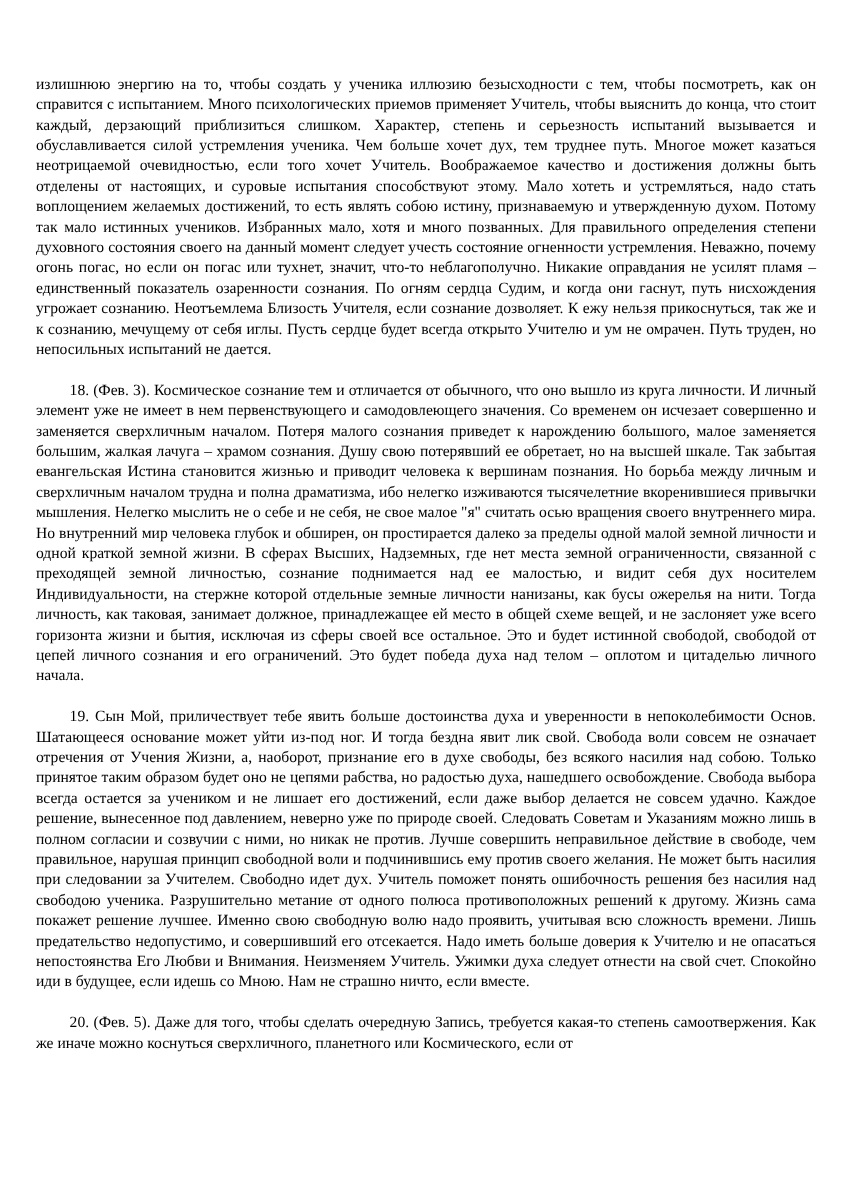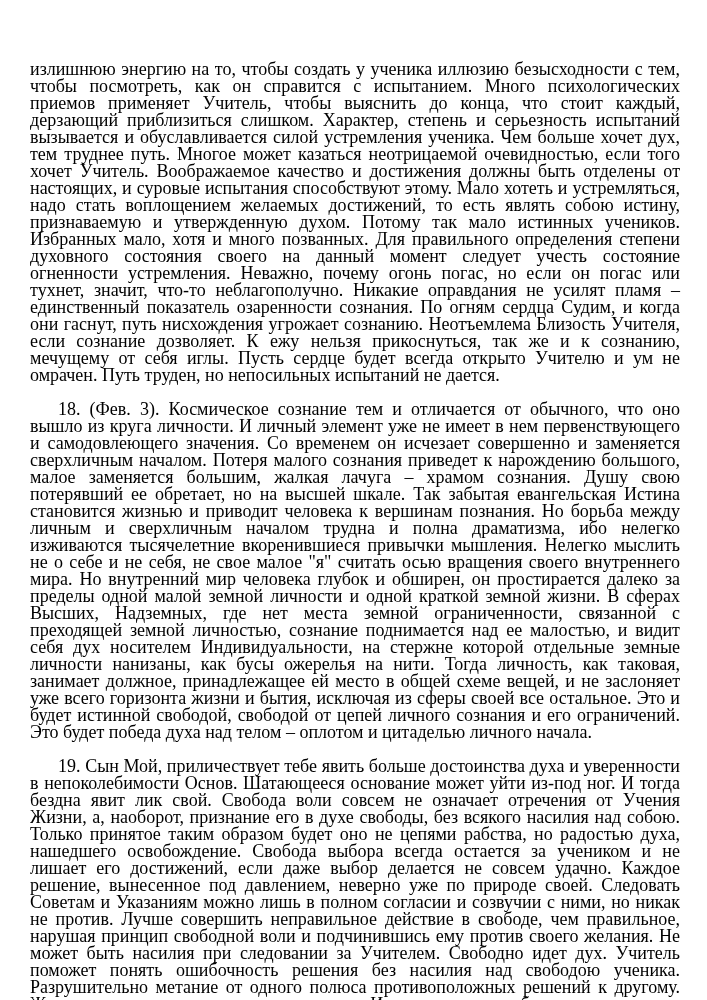--- a/index.html
+++ b/index.html
@@ -21,21 +21,21 @@
   }
   .text-block {
     position: absolute;
     left: 30px;
     top: 61px;
     width: 650px;
     color: #000000;
   }
   .para {
     margin: 0 0 17px 0;
-    font-size: 18px;
+    font-size: 13px;
     line-height: 17px;
     text-align: justify;
     text-indent: 28px;
     color: #000000;
   }
   .para.no-indent {
     text-indent: 0;
   }
   .lead {
     font-weight: normal;
@@ -46,15 +46,16 @@
 
 <div class="page">
   <div class="text-block">
 
     <p class="para no-indent"><span>излишнюю энергию на то, чтобы создать у ученика иллюзию безысходности с тем, чтобы посмотреть, как он справится с испытанием. Много психологических приемов применяет Учитель, чтобы выяснить до конца, что стоит каждый, дерзающий приблизиться слишком. Характер, степень и серьезность испытаний вызывается и обуславливается силой устремления ученика. Чем больше хочет дух, тем труднее путь. Многое может казаться неотрицаемой очевидностью, если того хочет Учитель. Воображаемое качество и достижения должны быть отделены от настоящих, и суровые испытания способствуют этому. Мало хотеть и устремляться, надо стать воплощением желаемых достижений, то есть являть собою истину, признаваемую и утвержденную духом. Потому так мало истинных учеников. Избранных мало, хотя и много позванных. Для правильного определения степени духовного состояния своего на данный момент следует учесть состояние огненности устремления. Неважно, почему огонь погас, но если он погас или тухнет, значит, что-то неблагополучно. Никакие оправдания не усилят пламя – единственный показатель озаренности сознания. По огням сердца Судим, и когда они гаснут, путь нисхождения угрожает сознанию. Неотъемлема Близость Учителя, если сознание дозволяет. К ежу нельзя прикоснуться, так же и к сознанию, мечущему от себя иглы. Пусть сердце будет всегда открыто Учителю и ум не омрачен. Путь труден, но непосильных испытаний не дается.</span></p>
 
     <p class="para"><span class="lead">18. (Фев. 3).</span><span> Космическое сознание тем и отличается от обычного, что оно вышло из круга личности. И личный элемент уже не имеет в нем первенствующего и самодовлеющего значения. Со временем он исчезает совершенно и заменяется сверхличным началом. Потеря малого сознания приведет к нарождению большого, малое заменяется большим, жалкая лачуга – храмом сознания. Душу свою потерявший ее обретает, но на высшей шкале. Так забытая евангельская Истина становится жизнью и приводит человека к вершинам познания. Но борьба между личным и сверхличным началом трудна и полна драматизма, ибо нелегко изживаются тысячелетние вкоренившиеся привычки мышления. Нелегко мыслить не о себе и не себя, не свое малое "я" считать осью вращения своего внутреннего мира. Но внутренний мир человека глубок и обширен, он простирается далеко за пределы одной малой земной личности и одной краткой земной жизни. В сферах Высших, Надземных, где нет места земной ограниченности, связанной с преходящей земной личностью, сознание поднимается над ее малостью, и видит себя дух носителем Индивидуальности, на стержне которой отдельные земные личности нанизаны, как бусы ожерелья на нити. Тогда личность, как таковая, занимает должное, принадлежащее ей место в общей схеме вещей, и не заслоняет уже всего горизонта жизни и бытия, исключая из сферы своей все остальное. Это и будет истинной свободой, свободой от цепей личного сознания и его ограничений. Это будет победа духа над телом – оплотом и цитаделью личного начала.</span></p>
 
     <p class="para"><span class="lead">19.</span><span> Сын Мой, приличествует тебе явить больше достоинства духа и уверенности в непоколебимости Основ. Шатающееся основание может уйти из-под ног. И тогда бездна явит лик свой. Свобода воли совсем не означает отречения от Учения Жизни, а, наоборот, признание его в духе свободы, без всякого насилия над собою. Только принятое таким образом будет оно не цепями рабства, но радостью духа, нашедшего освобождение. Свобода выбора всегда остается за учеником и не лишает его достижений, если даже выбор делается не совсем удачно. Каждое решение, вынесенное под давлением, неверно уже по природе своей. Следовать Советам и Указаниям можно лишь в полном согласии и созвучии с ними, но никак не против. Лучше совершить неправильное действие в свободе, чем правильное, нарушая принцип свободной воли и подчинившись ему против своего желания. Не может быть насилия при следовании за Учителем. Свободно идет дух. Учитель поможет понять ошибочность решения без насилия над свободою ученика. Разрушительно метание от одного полюса противоположных решений к другому. Жизнь сама покажет решение лучшее. Именно свою свободную волю надо проявить, учитывая всю сложность времени. Лишь предательство недопустимо, и совершивший его отсекается. Надо иметь больше доверия к Учителю и не опасаться непостоянства Его Любви и Внимания. Неизменяем Учитель. Ужимки духа следует отнести на свой счет. Спокойно иди в будущее, если идешь со Мною. Нам не страшно ничто, если вместе.</span></p>
 
+    <p class="para"><span class="lead">20. (Фев. 5).</span><span> Даже для того, чтобы сделать очередную Запись, требуется какая-то степень самоотвержения. Как же иначе можно коснуться сверхличного, планетного или Космического, если от</span></p>
 
   </div>
 </div>
 
 </body></html>

